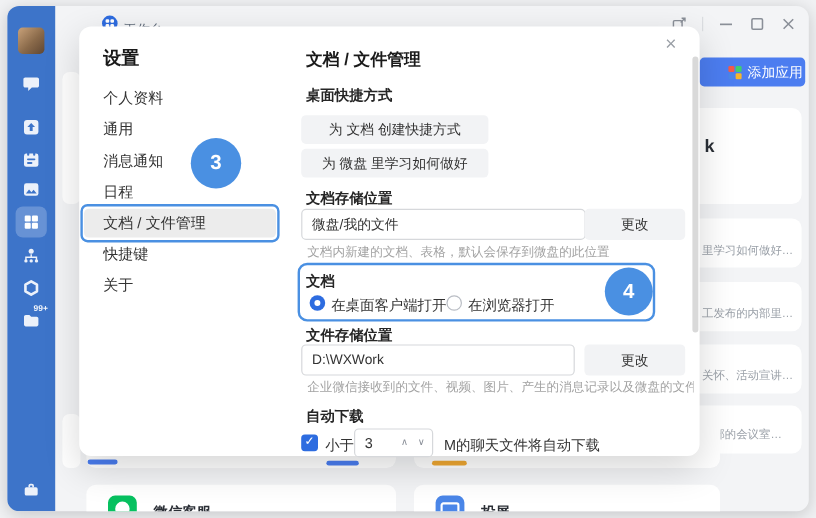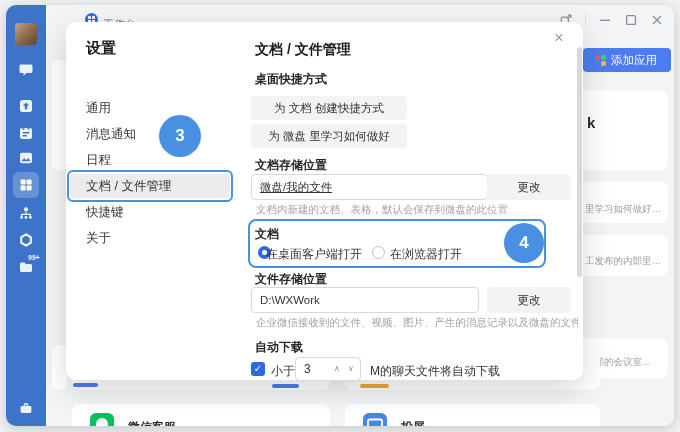--- a/index.html
+++ b/index.html
@@ -19,21 +19,21 @@
   .tb-icon { position:absolute; left:79px; top:8px; width:13px; height:13px; border-radius:50%; background:#2e6ce0; }
   .tb-icon i { position:absolute; width:3px; height:3px; background:#fff; border-radius:1px; }
   .tb-label { position:absolute; left:97px; top:12px; font-size:11px; color:#5f6a7a; }
   .win-controls { position:absolute; right:10px; top:7px; height:16px; display:flex; align-items:center; gap:12px; }
   .wc { width:14px; height:14px; position:relative; color:#8a8f98; cursor:default; }
   .wc svg { display:block; }
   .wc-sep { width:1px; height:12px; background:#dcdee2; }
 
   
   .add-app { position:absolute; left:577px; top:43px; width:88px; height:24px; background:#4c7df0; border-radius:4px;
-             display:flex; align-items:center; padding-left:12px; gap:5px; color:#fff; font-size:11.5px; }
+             display:flex; align-items:center; padding-left:24px; gap:5px; color:#fff; font-size:11.5px; }
   .grid4 { width:11px; height:11px; display:grid; grid-template-columns:5px 5px; grid-template-rows:5px 5px; gap:1px; }
   .grid4 i { border-radius:1px; }
   .rcard { position:absolute; left:554px; width:108px; background:#fff; border-radius:8px; }
   .rcard .frag { position:absolute; left:25px; font-size:9.5px; color:#9aa0a8; white-space:nowrap; overflow:hidden; max-width:80px; }
   .frag-k { position:absolute; left:27px; top:24px; font-size:15px; font-weight:bold; color:#2a2f36; }
   .sliver { position:absolute; background:#fff; border-radius:6px; }
   .band-card { position:absolute; top:340px; height:45px; background:#fff; border-radius:8px; }
   .cbar { position:absolute; height:4px; border-radius:2px; }
   .bot-card { position:absolute; top:399px; height:50px; background:#fff; border-radius:8px; }
   .bot-ic { position:absolute; left:18px; top:9px; width:24px; height:24px; border-radius:6px; }
@@ -182,20 +182,23 @@
 
   <div class="rcard" style="top:85px;height:80px">
     <span class="frag-k">k</span>
   </div>
   <div class="rcard" style="top:177px;height:41px">
     <span class="frag" style="top:21px">里学习如何做好…</span>
   </div>
   <div class="rcard" style="top:230px;height:41px">
     <span class="frag" style="top:20px">工发布的内部里…</span>
   </div>
+  <div class="rcard" style="top:282px;height:41px">
+    <span class="frag" style="top:20px">关怀、活动宣讲…</span>
+  </div>
   <div class="rcard" style="top:333px;height:40px">
     <span class="frag" style="top:18px">为部的会议室…</span>
   </div>
 
   <div class="band-card" style="left:66px;width:258px"></div>
   <div class="band-card" style="left:339px;width:255px"></div>
   <div class="cbar" style="left:67px;top:378px;width:25px;background:#4a7df0"></div>
   <div class="cbar" style="left:266px;top:379px;width:27px;background:#4a7df0"></div>
   <div class="cbar" style="left:354px;top:379px;width:29px;background:#f0a832"></div>
 
@@ -215,45 +218,46 @@
           <path d="M9 18.5h6" stroke="#fff" stroke-width="1.8"></path>
         </svg>
     </span>
     <span class="bot-label">投屏</span>
   </div>
 
   <div class="dialog">
     <span class="dlg-close">×</span>
 
     <div class="nav-title">设置</div>
+    <div class="nav-item" style="top:48px">个人资料</div>
     <div class="nav-item" style="top:100px">消息通知</div>
     <div class="nav-item" style="top:74px">通用</div>
     <div class="nav-item" style="top:126px">日程</div>
     <div class="nav-item sel" style="top:152px">文档 / 文件管理</div>
     <div class="nav-ann"></div>
     <div class="nav-item" style="top:178px">快捷键</div>
     <div class="nav-item" style="top:204px">关于</div>
 
     <div class="p-title">文档 / 文件管理</div>
 
     <div class="sec-label" style="top:49px">桌面快捷方式</div>
     <div class="grey-btn" style="left:185px;top:74px;width:156px;height:24px">为 文档 创建快捷方式</div>
     <div class="grey-btn" style="left:185px;top:102px;width:156px;height:24px">为 微盘 里学习如何做好</div>
 
     <div class="sec-label" style="top:135px">文档存储位置</div>
-    <input class="txt-input" style="left: 185px; top: 152px; width: 237px; text-decoration: underline;" value="微盘/我的文件">
+    <input class="txt-input" style="left: 185px; top: 152px; width: 237px;" value="微盘/我的文件">
     <div class="grey-btn" style="left:421px;top:152px;width:84px;height:26px">更改</div>
     <div class="hint" style="top:181px">文档内新建的文档、表格，默认会保存到微盘的此位置</div>
 
     <div class="ann-box"></div>
     <div class="sec-label" style="top:204px">文档</div>
     <span class="radio on" style="left:192px;top:224px">
         <i></i>
       </span>
-    <span class="radio-label" style="left:200px;top:224px">在桌面客户端打开</span>
+    <span class="radio-label" style="left:210px;top:224px">在桌面客户端打开</span>
     <span class="radio off" style="left:306px;top:224px"></span>
     <span class="radio-label" style="left:324px;top:224px">在浏览器打开</span>
 
     <div class="sec-label" style="top:249px">文件存储位置</div>
     <input class="txt-input" style="left: 185px; top: 265px; width: 228px;" value="D:\WXWork">
     <div class="grey-btn" style="left:421px;top:265px;width:84px;height:26px">更改</div>
     <div class="hint" style="top:294px">企业微信接收到的文件、视频、图片、产生的消息记录以及微盘的文件均会存放于此</div>
 
     <div class="sec-label" style="top:317px">自动下载</div>
     <span class="checkbox">✓</span>

